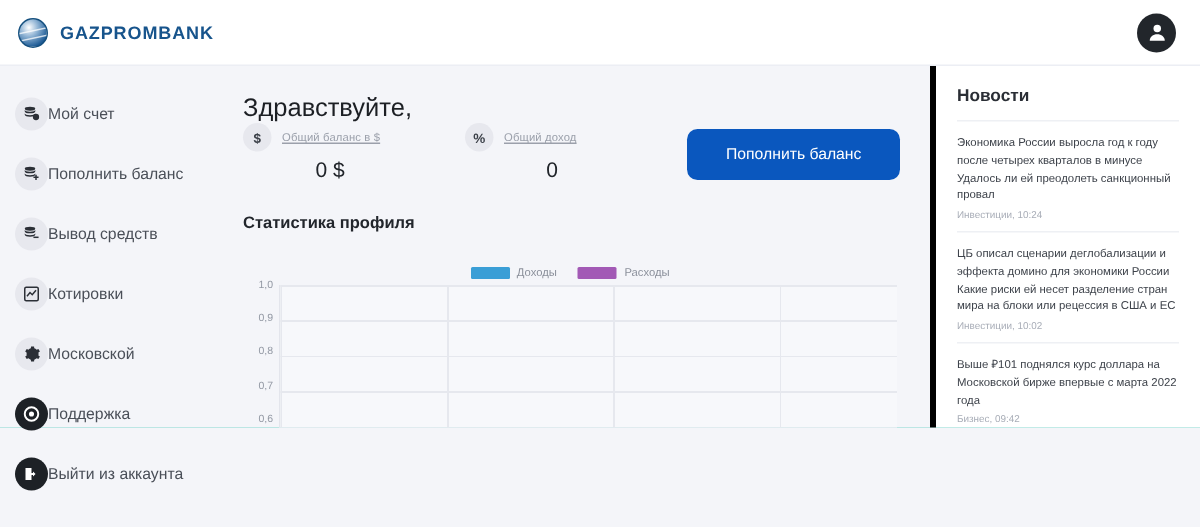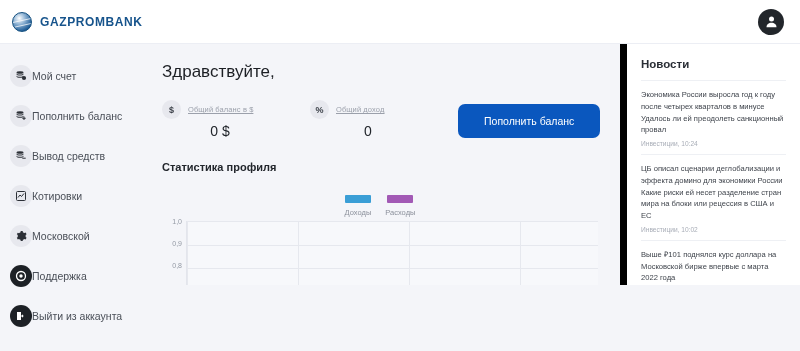--- a/index.html
+++ b/index.html
@@ -77,21 +77,20 @@
 
   
   .main {
     flex: 1; min-width: 0;
     padding: 18px 22px 0 22px;
     background: #f4f5f9;
     overflow: hidden;
   }
   .greeting {
     font-size: 17px; color: #1c1f24; font-weight: normal;
-    margin-bottom: 18px;
   }
   .stats-row { display: flex; align-items: flex-start; gap: 28px; }
   .stat-card { min-width: 120px; }
   .stat-head { display: flex; align-items: center; gap: 7px; }
   .stat-badge {
     width: 19px; height: 19px; border-radius: 50%;
     background: #e7e8ee; color: #3a3f47;
     font-size: 9px; font-weight: bold;
     display: flex; align-items: center; justify-content: center;
   }
@@ -113,21 +112,21 @@
     font-size: 11px; color: #22262c;
     margin: 22px 0 22px 0;
   }
 
   
   .chart-block { position: relative; }
   .legend {
     display: flex; justify-content: center; align-items: center;
     gap: 14px; margin-bottom: 4px;
   }
-  .legend-item { display: flex; align-items: center; gap: 5px; flex-direction: column; }
+  .legend-item { display: flex; align-items: center; gap: 5px; }
   .legend-swatch { width: 26px; height: 8px; border-radius: 1px; }
   .legend-text { font-size: 7.5px; color: #8b909b; }
 
   .plot { display: flex; }
   .y-axis {
     width: 24px; min-width: 24px;
     display: flex; flex-direction: column; justify-content: space-between;
     align-items: flex-end;
     padding-right: 4px;
     font-size: 7px; color: #9399a4;
@@ -140,21 +139,21 @@
     background:
       repeating-linear-gradient(to bottom, #e6e8ee 0 1px, transparent 1px 23.6px),
       repeating-linear-gradient(to right,  #e6e8ee 0 1px, transparent 1px 111px),
       #f7f8fb;
   }
 
   
   .news {
     width: 180px; min-width: 180px;
     background: #ffffff;
-    border-left: 7px solid #000000;
+    border-left: 4px solid #000000;
     padding: 14px 14px 0 14px;
     overflow: hidden;
   }
   .news-title {
     font-size: 11.5px; font-weight: bold; color: #2a2e35;
     margin-bottom: 10px;
   }
   .news-item { padding: 8px 0 7px 0; border-top: 1px solid #eef0f4; cursor: pointer; }
   .news-item:first-of-type { border-top: none; padding-top: 0; }
   .news-text { font-size: 7.6px; line-height: 1.55; color: #3e434b; }

